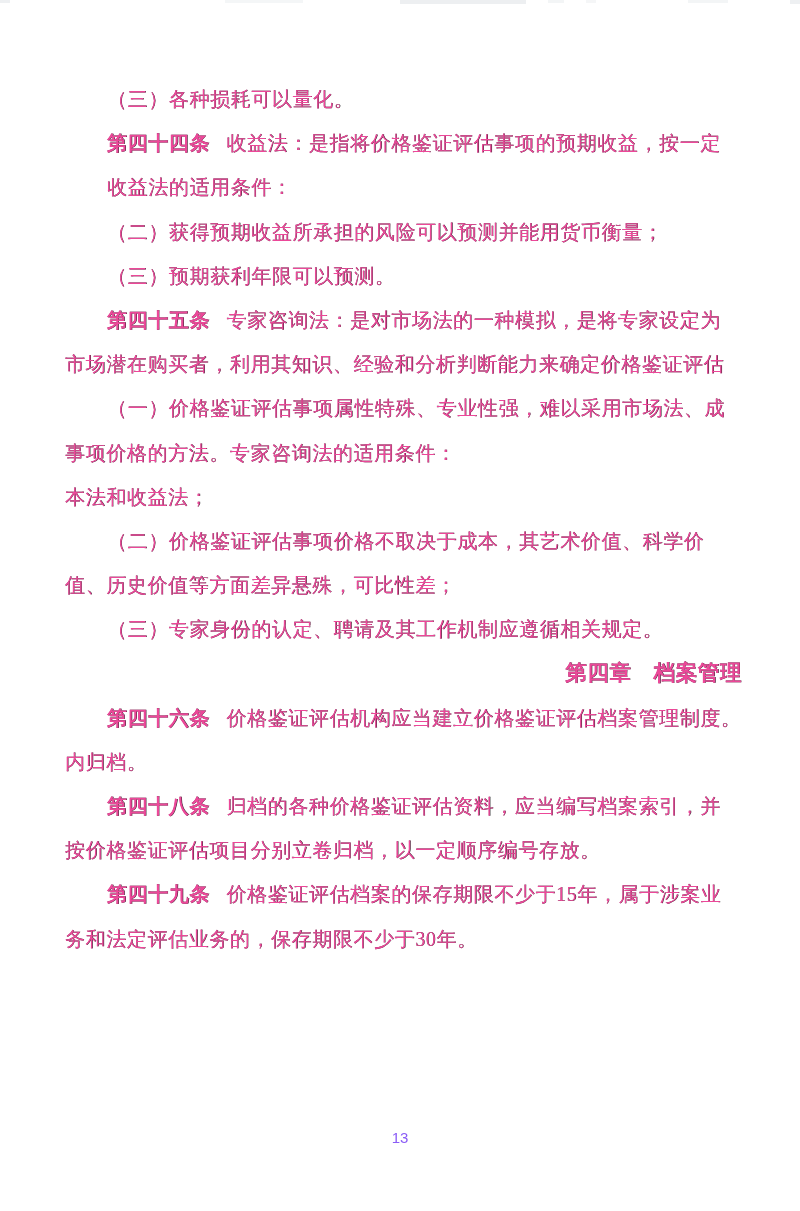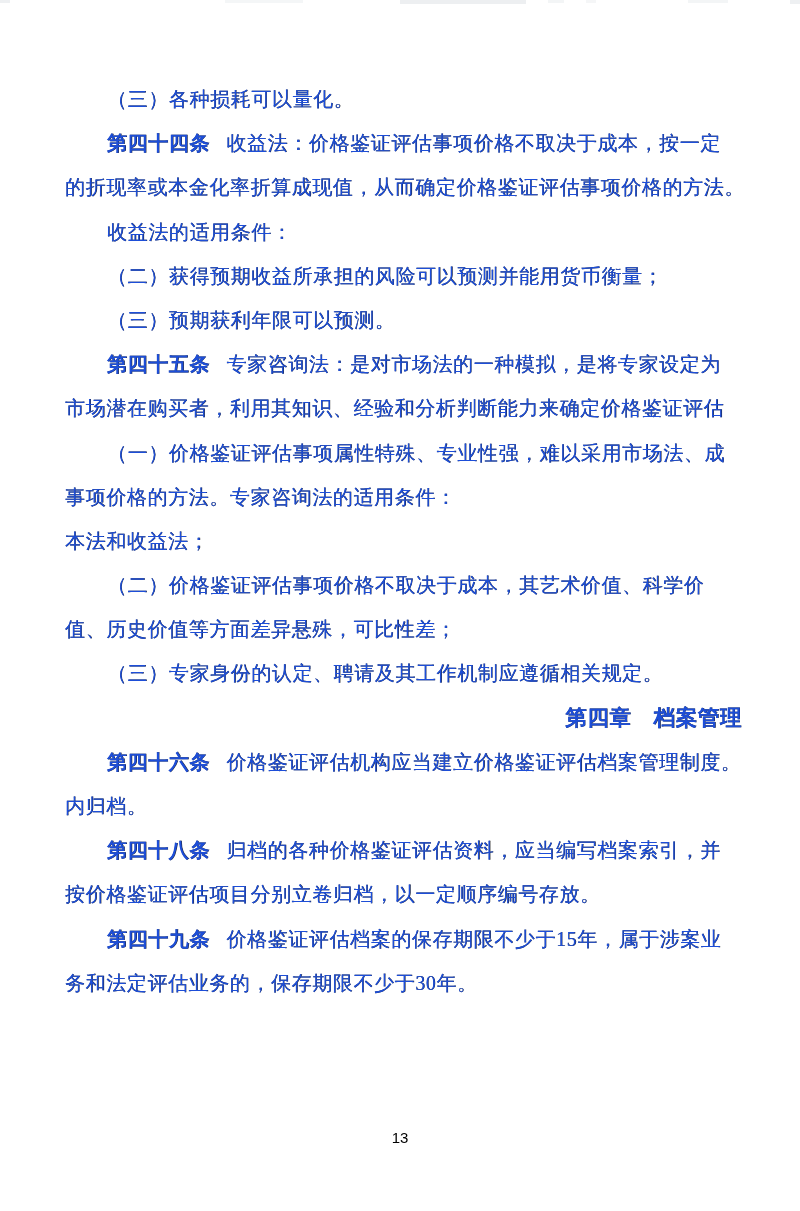--- a/index.html
+++ b/index.html
@@ -18,21 +18,21 @@
     top: 77px;
     left: 65px;
     right: 58px;
   }
   .doc-line {
     height: 44.2px;
     line-height: 44.2px;
     font-size: 20px;
     letter-spacing: 0.6px;
     white-space: nowrap;
-    color: #1d4ed8;
+    color: #ec4899;
     text-shadow: 0.3px 0 0 #1d1d1f;
   }
   .doc-line.indent { padding-left: 42px; }
   .doc-line.flush { padding-left: 0; }
   .doc-line.heading {
     text-align: right;
     font-weight: bold;
     font-size: 21.5px;
     padding-left: 0;
     text-shadow: 0.4px 0 0 #1d1d1f;
@@ -44,41 +44,40 @@
   }
   .page-number {
     position: absolute;
     top: 1128px;
     left: 0;
     width: 100%;
     text-align: center;
     font-family: "Liberation Sans", "DejaVu Sans", sans-serif;
     font-size: 15px;
     line-height: 20px;
-    color: #000000;
+    color: #8b5cf6;
   }
 </style>
 </head>
 <body>
 
 <div class="page">
 
   <div class="artifact" style="left:0;   width:10px;  height:3px; background:#eef0f2;"></div>
   <div class="artifact" style="left:225px;width:78px;  height:3px; background:#f4f6f7;"></div>
   <div class="artifact" style="left:400px;width:126px; height:4px; background:#edeff1;"></div>
   <div class="artifact" style="left:548px;width:16px;  height:3px; background:#f3f5f6;"></div>
   <div class="artifact" style="left:586px;width:10px;  height:3px; background:#f5f6f7;"></div>
   <div class="artifact" style="left:688px;width:40px;  height:3px; background:#f3f5f6;"></div>
   <div class="artifact" style="left:790px;width:10px;  height:4px; background:#eef0f2;"></div>
 
   <div class="content">
     <div>
         <div class="doc-line indent">（三）各种损耗可以量化。</div>
-        <div class="doc-line indent"><span class="art-num">第四十四条</span><span>收益法：价格鉴证评估事项价格不取决于成本，按一定</span></div>
-        <div class="doc-line flush">的折现率或本金化率折算成现值，从而确定价格鉴证评估事项价格的方法。</div>
+        <div class="doc-line indent"><span class="art-num">第四十四条</span><span>收益法：是指将价格鉴证评估事项的预期收益，按一定</span></div>
         <div class="doc-line indent">收益法的适用条件：</div>
         <div class="doc-line indent">（二）获得预期收益所承担的风险可以预测并能用货币衡量；</div>
         <div class="doc-line indent">（三）预期获利年限可以预测。</div>
         <div class="doc-line indent"><span class="art-num">第四十五条</span><span>专家咨询法：是对市场法的一种模拟，是将专家设定为</span></div>
         <div class="doc-line flush">市场潜在购买者，利用其知识、经验和分析判断能力来确定价格鉴证评估</div>
         <div class="doc-line indent">（一）价格鉴证评估事项属性特殊、专业性强，难以采用市场法、成</div>
         <div class="doc-line flush">事项价格的方法。专家咨询法的适用条件：</div>
         <div class="doc-line flush">本法和收益法；</div>
         <div class="doc-line indent">（二）价格鉴证评估事项价格不取决于成本，其艺术价值、科学价</div>
         <div class="doc-line flush">值、历史价值等方面差异悬殊，可比性差；</div>

